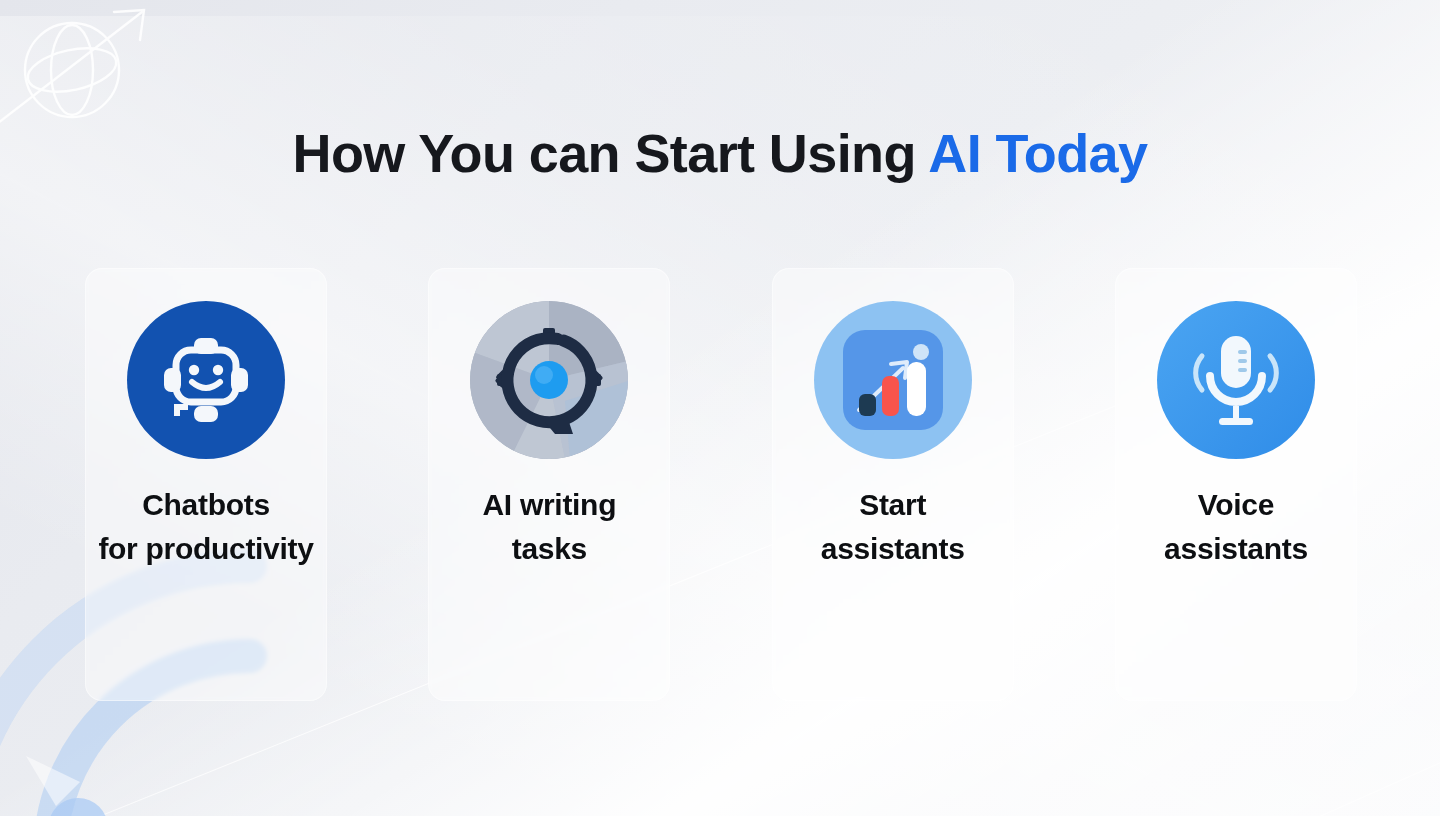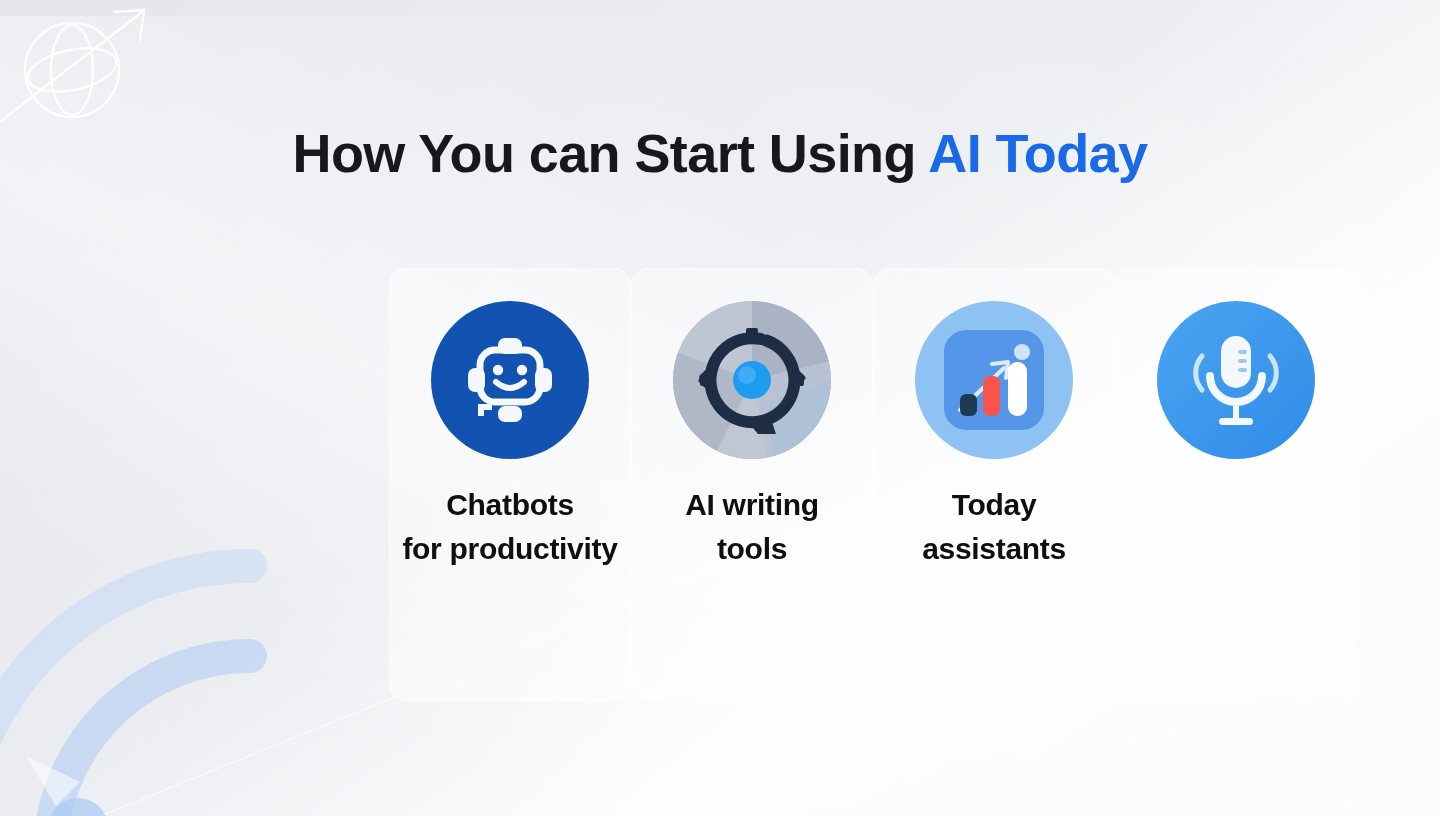--- a/index.html
+++ b/index.html
@@ -109,21 +109,21 @@
   }
 
   
   .card-row {
     position: absolute;
     top: 268px;
     left: 85px;
     width: 1272px;
     height: 433px;
     display: flex;
-    justify-content: flex-end;
+    justify-content: space-between;
   }
   .card {
     position: relative;
     width: 242px;
     height: 433px;
     border-radius: 17px;
     background: rgba(255,255,255,0.42);
     box-shadow: inset 0 0 0 1px rgba(255,255,255,0.45);
     backdrop-filter: blur(2px);
     display: flex;
@@ -237,36 +237,36 @@
               <rect x="26" y="-40" width="11" height="11" rx="2" transform="rotate(45)"></rect>
               <rect x="-38" y="28" width="11" height="11" rx="2" transform="rotate(45)"></rect>
             </g>
             <path d="M0 -42 A 42 42 0 1 1 -6 -41.5" fill="none" stroke="#1e2c44" stroke-width="12" stroke-linecap="round" transform="rotate(20)"></path>
             <path d="M-4 42 L20 42 L24 54 L6 54 Z" fill="#1e2c44"></path>
             <circle cx="0" cy="0" r="19" fill="#1e9cf0"></circle>
             <circle cx="-5" cy="-5" r="9" fill="#4fb4f5" opacity="0.7"></circle>
           </g>
         </svg>
       </div>
-      <div class="card-label"><span>AI writing</span><br><span>tools</span></div>
+      <div class="card-label"><span>AI writing</span><br><span>tasks</span></div>
     </div>
 
     <div class="card">
       <div class="icon-wrap" style="background:#8dc2f2;">
         <svg width="104" height="104" viewBox="0 0 104 104">
           <rect x="2" y="2" width="100" height="100" rx="22" fill="#5596e8"></rect>
           <path d="M18 82 L62 40" fill="none" stroke="#dfecfb" stroke-width="4" stroke-linecap="round"></path>
           <path d="M50 36 L66 34 L64 50" fill="none" stroke="#dfecfb" stroke-width="4" stroke-linecap="round" stroke-linejoin="round"></path>
           <circle cx="80" cy="24" r="8" fill="#cfe4f8"></circle>
           <rect x="18" y="66" width="17" height="22" rx="6" fill="#1d3a52"></rect>
           <rect x="41" y="48" width="17" height="40" rx="7" fill="#f8544c"></rect>
           <rect x="66" y="34" width="19" height="54" rx="9" fill="#ffffff"></rect>
         </svg>
       </div>
-      <div class="card-label"><span>Today</span><br><span>assistants</span></div>
+      <div class="card-label"><span>Start</span><br><span>assistants</span></div>
     </div>
 
     <div class="card">
       <div class="icon-wrap" style="background:linear-gradient(135deg,#4ba5f2 0%,#2f8ce8 100%);">
         <svg width="112" height="112" viewBox="0 0 112 112">
           <g fill="#f2f8fd">
             <rect x="41" y="12" width="30" height="52" rx="15"></rect>
             <rect x="53" y="82" width="6" height="14"></rect>
             <rect x="39" y="94" width="34" height="7" rx="3.5"></rect>
           </g>
@@ -275,17 +275,18 @@
             <rect x="58" y="35" width="9" height="4" rx="2"></rect>
             <rect x="58" y="44" width="9" height="4" rx="2"></rect>
           </g>
           <path d="M30 52 A 26 26 0 0 0 82 52" fill="none" stroke="#f2f8fd" stroke-width="8" stroke-linecap="round"></path>
           <g fill="none" stroke="#d6ecfb" stroke-width="5" stroke-linecap="round" opacity="0.92">
             <path d="M22 32 A 26 26 0 0 0 22 66"></path>
             <path d="M90 32 A 26 26 0 0 1 90 66"></path>
           </g>
         </svg>
       </div>
+      <div class="card-label"><span>Voice</span><br><span>assistants</span></div>
     </div>
 
 
   </div>
 </div>
 
 </body></html>

